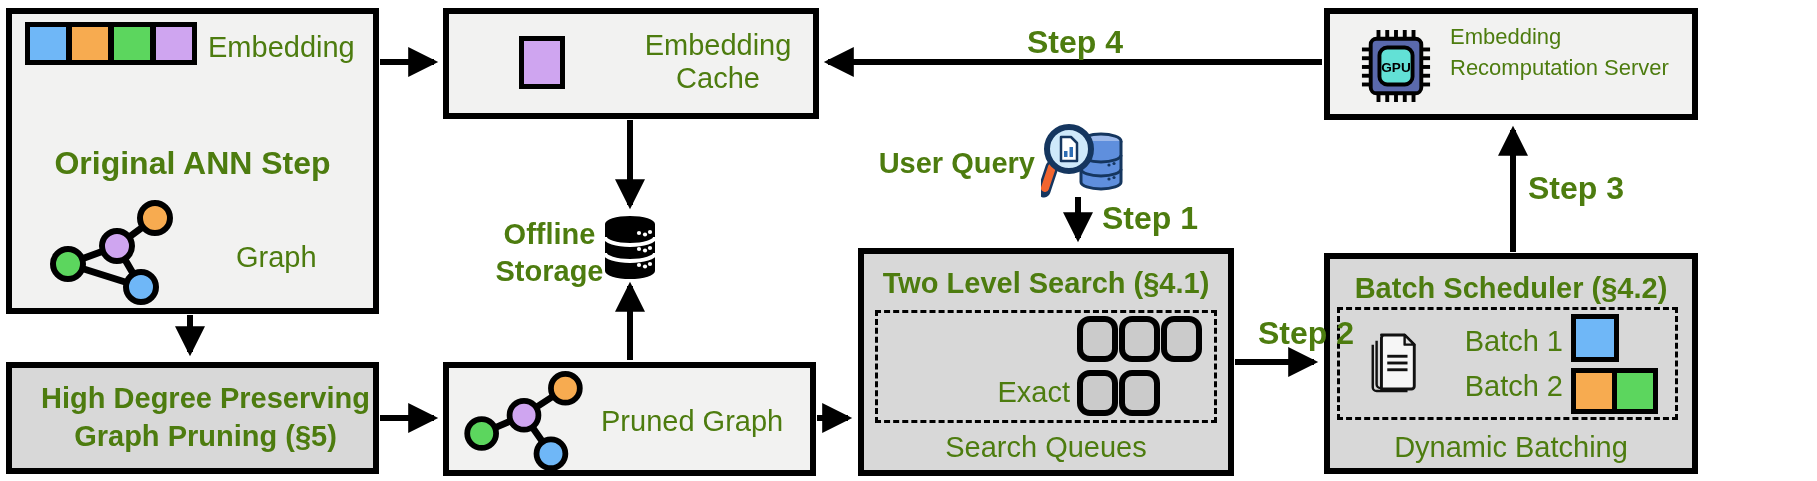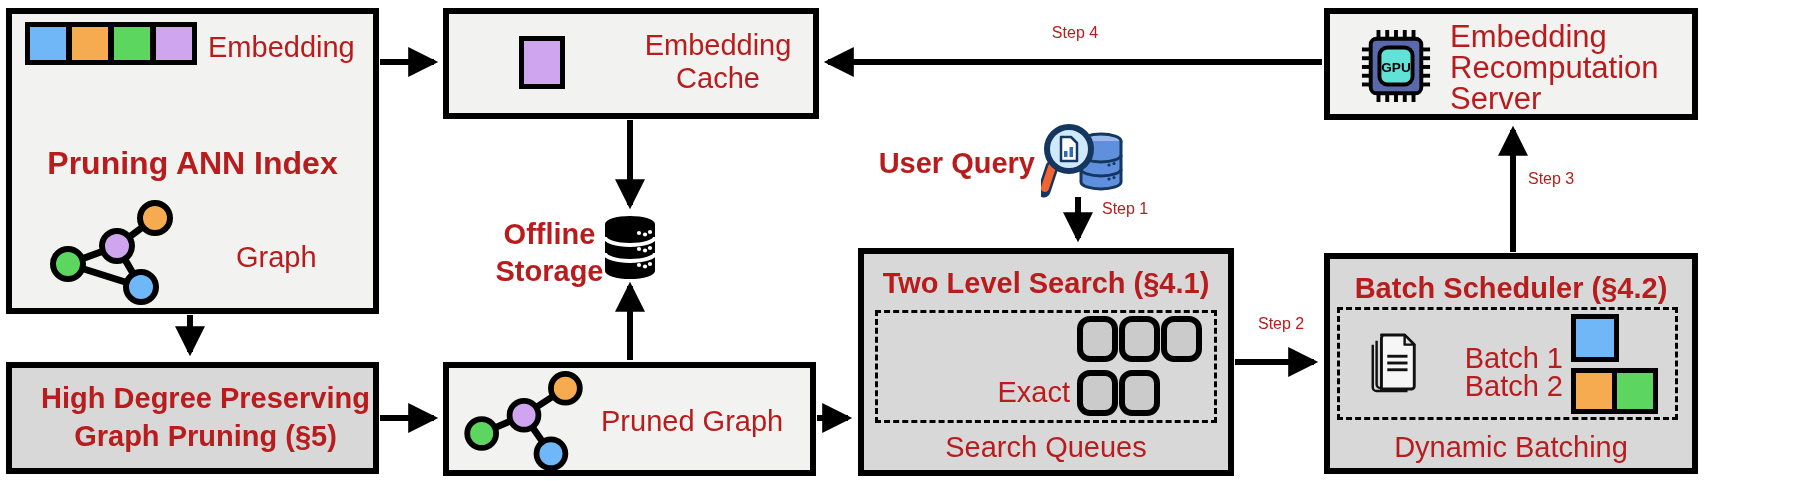--- a/index.html
+++ b/index.html
@@ -1,27 +1,27 @@
 <!DOCTYPE html>
 <html style="--c-blue: #6FB7F7; --c-orange: #F7AB50; --c-green: #5CD65E; --c-purple: #CFA5F0; --c-box_light: #F2F2F1; --c-box_dark: #D8D8D8; --c-slot: #CBCBCB; --c-chip_body: #5A69AC; --c-chip_core: #62E1D6; --c-db_blue: #5F8FDD; --c-db_blue_light: #9DB9EA; --c-navy: #15365F; --c-lens: #CFE9FA; --c-handle: #F2652F;"><head>
 <meta charset="utf-8">
 <style>
   html,body{margin:0;padding:0;background:#ffffff;}
   #canvas{
     position:relative; width:1732px; height:481px; background:#ffffff;
-    font-family:"Liberation Sans", sans-serif; color:#b91c1c; overflow:hidden;
+    font-family:"Liberation Sans", sans-serif; color:#4d7c0f; overflow:hidden;
   }
   .box{position:absolute; box-sizing:border-box; border:6px solid #000;}
   .light{background:var(--c-box_light);}
   .dark{background:var(--c-box_dark);}
   .lbl{position:absolute; font-size:29px; line-height:1.2; white-space:normal;}
   .b{font-weight:700;}
   .center{text-align:center;}
   .right{text-align:right;}
-  .step{position:absolute; font-size:16px; font-weight:400; white-space:nowrap;}
+  .step{position:absolute; font-size:32px; font-weight:700; white-space:nowrap;}
   .fullw{left:0; width:100%;}
   .flexmid{display:flex; align-items:center; justify-content:center;padding-left:26px;}
   .dashed{position:absolute; box-sizing:border-box; border:3px dashed #000;}
   .chip-strip{position:absolute; display:flex; gap:6px; background:#000; padding:5px;}
   .chip{width:36px; height:33px;}
   .chip-frame{position:absolute; display:flex; gap:5px; background:#000; padding:5px;}
   .slot-row{position:absolute; display:flex; gap:1px;}
   .slot{width:41px; height:46px; box-sizing:border-box; border:6px solid #000;
         border-radius:13px; background:var(--c-slot);}
   svg{display:block;}
@@ -36,21 +36,21 @@
 <div id="canvas">
 
   <div class="box light" style="left:6px; top:8px; width:373px; height:306px;">
     <div class="chip-strip" style="left:13px; top:8px;">
       <div class="chip" style="background:var(--c-blue);"></div>
       <div class="chip" style="background:var(--c-orange);"></div>
       <div class="chip" style="background:var(--c-green);"></div>
       <div class="chip" style="background:var(--c-purple);"></div>
     </div>
     <div class="lbl" style="left:196px; top:16px;">Embedding</div>
-    <div class="lbl b center fullw" style="top:130px; font-size:32px;">Pruning ANN Index</div>
+    <div class="lbl b center fullw" style="top:130px; font-size:32px;">Original ANN Step</div>
     <div class="icon" style="left:30px; top:182px;">
       <svg width="138" height="110" viewBox="0 0 132 110">
         <g stroke="#000" stroke-width="7" stroke-linecap="round">
           <line x1="72" y1="50" x2="110" y2="22"></line>
           <line x1="72" y1="50" x2="23" y2="68"></line>
           <line x1="72" y1="50" x2="96" y2="91"></line>
           <line x1="23" y1="68" x2="96" y2="91"></line>
         </g>
         <g stroke="#000" stroke-width="6">
           <circle cx="110" cy="22" r="15" fill="var(--c-orange)"></circle>
@@ -166,21 +166,21 @@
         </g>
         <path d="M16,4 h24 l10,10 v43 a3,3 0 0 1 -3,3 h-31 v-53 a3,3 0 0 1 3,-3 z" fill="#f6f6f6" stroke="#111" stroke-width="3" stroke-linejoin="round"></path>
         <path d="M40,4 v10 h10 z" fill="#e4e4e4" stroke="#111" stroke-width="2.5" stroke-linejoin="round"></path>
         <g stroke="#111" stroke-width="3">
           <line x1="22" y1="26" x2="43" y2="26"></line>
           <line x1="22" y1="33" x2="43" y2="33"></line>
           <line x1="22" y1="40" x2="43" y2="40"></line>
         </g>
       </svg>
     </div>
-    <div class="lbl right" style="left:103px; top:65px; width:130px;margin-top:17px;">Batch 1</div>
+    <div class="lbl right" style="left:103px; top:65px; width:130px;">Batch 1</div>
     <div class="chip-frame" style="left:241px; top:55px;">
       <div style="width:38px; height:38px; background:var(--c-blue);"></div>
     </div>
     <div class="lbl right" style="left:103px; top:110px; width:130px;">Batch 2</div>
     <div class="chip-frame" style="left:241px; top:109px;">
       <div style="width:36px; height:36px; background:var(--c-orange);"></div>
       <div style="width:36px; height:36px; background:var(--c-green);"></div>
     </div>
     <div class="lbl center fullw" style="top:171px;">Dynamic Batching</div>
   </div>
@@ -208,21 +208,21 @@
             <rect x="63" y="29" width="9" height="4"></rect>
           <rect x="63" y="38" width="9" height="4"></rect>
             <rect x="63" y="47" width="9" height="4"></rect>
           <rect x="63" y="56" width="9" height="4"></rect>
         </g>
         <rect x="11" y="11" width="52" height="56" rx="6" fill="var(--c-chip_body)" stroke="#000" stroke-width="4"></rect>
         <rect x="20" y="20" width="34" height="38" rx="8" fill="var(--c-chip_core)" stroke="#000" stroke-width="4"></rect>
         <text x="37" y="45" text-anchor="middle" font-size="14" font-weight="bold" fill="#000">GPU</text>
       </svg>
     </div>
-    <div class="lbl" style="left:120px; top:7px; width:255px; font-size:31px; line-height:31px;">Embedding Recomputation Server</div>
+    <div class="lbl" style="left:120px; top:7px; width:255px; font-size:22px; line-height:31px;">Embedding Recomputation Server</div>
   </div>
 
   <div class="step" style="left:1020px; top:24px; width:110px; text-align:center;">Step 4</div>
   <div class="step" style="left:1102px; top:200px;">Step 1</div>
   <div class="step" style="left:1238px; top:315px;margin-left:20px;">Step 2</div>
   <div class="step" style="left:1528px; top:170px;">Step 3</div>
 
   <svg id="arrows" width="1817" height="481" viewBox="0 0 1817 481">
     <defs>
       <marker id="ah" markerWidth="6" markerHeight="6" refX="4.3" refY="2.5" orient="auto">

